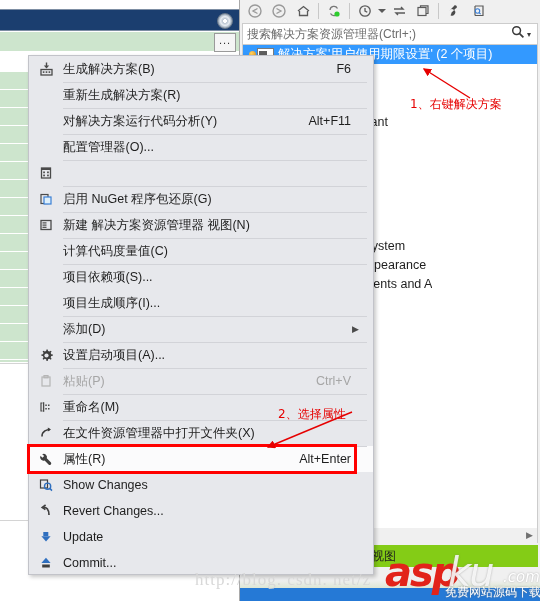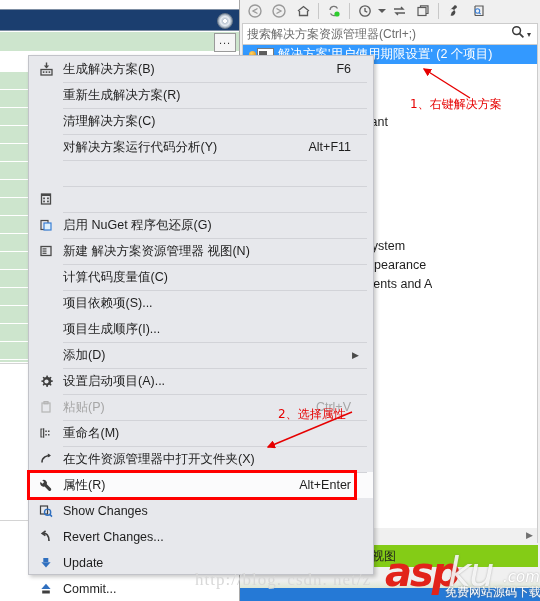--- a/index.html
+++ b/index.html
@@ -457,37 +457,32 @@
       <span class="acc">F6</span>
     </div>
 
     <div class="mi">
       <span class="divline"></span>
       <span class="ico"></span>
       <span class="txt">重新生成解决方案(R)</span>
       <span class="acc"></span>
     </div>
 
-    <div class="mi">
-      <span class="divline"></span>
-      <span class="ico"></span>
-      <span class="txt">清理解决方案(C)</span>
-      <span class="acc"></span>
-    </div>
 
     <div class="mi">
       <span class="divline"></span>
       <span class="ico"></span>
       <span class="txt">对解决方案运行代码分析(Y)</span>
       <span class="acc">Alt+F11</span>
     </div>
 
     <div class="mi">
       <span class="divline"></span>
       <span class="ico"></span>
+      <span class="txt">配置管理器(O)...</span>
       <span class="acc"></span>
     </div>
 
     <div class="mi">
       <span class="divline"></span>
       <span class="ico">
         <svg width="14" height="14" viewBox="0 0 14 14">
             <rect x="2.5" y="2" width="9" height="10" fill="none" stroke="#4a4a4a" stroke-width="1.3"></rect>
             <rect x="2.5" y="2" width="9" height="2" fill="#4a4a4a"></rect>
             <rect x="4.2" y="5.5" width="1.7" height="1.7" fill="#4a4a4a"></rect>

